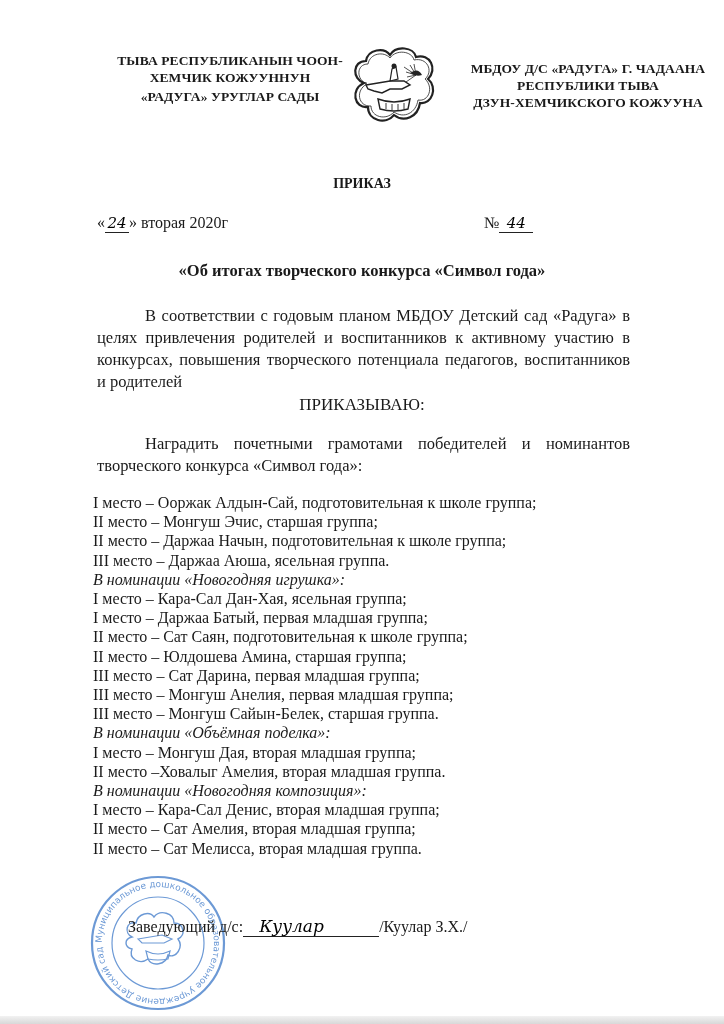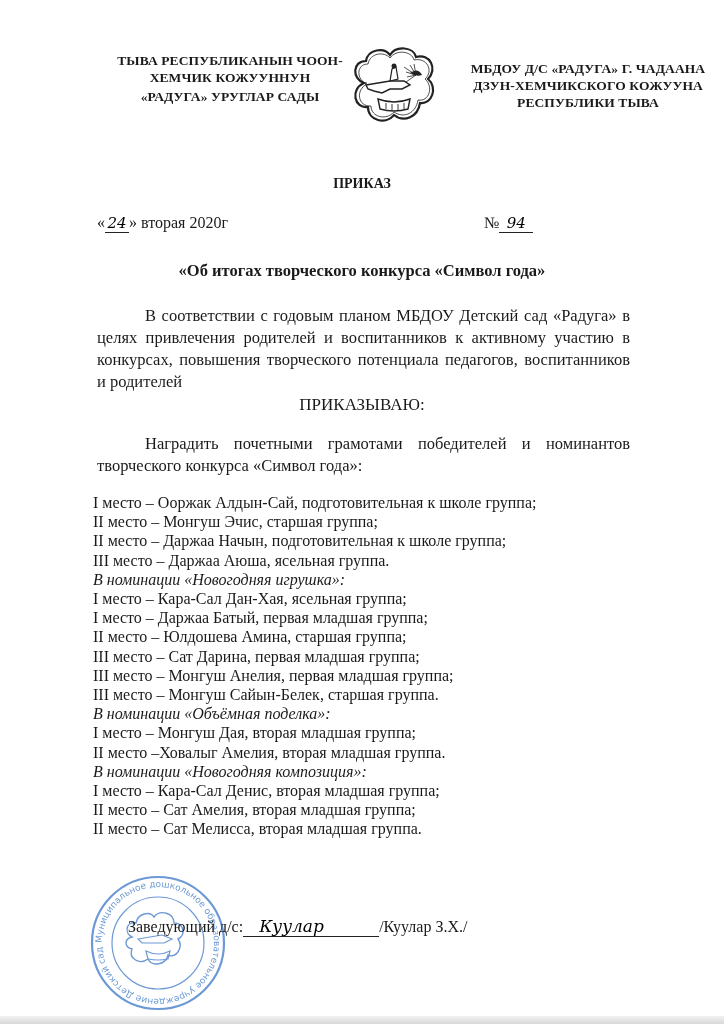--- a/index.html
+++ b/index.html
@@ -56,50 +56,51 @@
         <line x1="42" y1="58" x2="42" y2="64"></line>
         <line x1="48" y1="59" x2="48" y2="65"></line>
         <line x1="54" y1="59" x2="54" y2="65"></line>
         <line x1="60" y1="58" x2="60" y2="64"></line>
       </g>
   </svg>
 </div>
 
 <div id="hdr-right" class="abs hdr">
   <div>МБДОУ Д/С «РАДУГА» Г. ЧАДААНА</div>
+  <div>РЕСПУБЛИКИ ТЫВА</div>
   <div>ДЗУН-ХЕМЧИКСКОГО КОЖУУНА</div>
-  <div>РЕСПУБЛИКИ ТЫВА</div>
 </div>
 
 <div id="title" class="abs">ПРИКАЗ</div>
 
 <div id="date-line" class="abs">
   <span>«</span><span class="uline hand" style="width:24px">24</span><span>»</span><span> вторая 2020г</span>
 </div>
 
 <div id="num-line" class="abs">
-  <span>№</span><span class="uline hand" style="width:34px">94</span>
+  <span>№</span><span class="uline hand" style="width:34px">44</span>
 </div>
 
 <div id="subject" class="abs">«Об итогах творческого конкурса «Символ года»</div>
 
 <div id="preamble" class="abs">В соответствии с годовым планом МБДОУ Детский сад «Радуга» в целях привлечения родителей и воспитанников к активному участию в конкурсах, повышения творческого потенциала педагогов, воспитанников и родителей</div>
 
 <div id="order-word" class="abs">ПРИКАЗЫВАЮ:</div>
 
 <div id="award" class="abs">Наградить почетными грамотами победителей и номинантов творческого конкурса «Символ года»:</div>
 
 <div id="awards-list" class="abs">
     <div>I место – Ооржак Алдын-Сай, подготовительная к школе группа;</div>
     <div>II место – Монгуш Эчис, старшая группа;</div>
     <div>II место – Даржаа Начын, подготовительная к школе группа;</div>
     <div>III место – Даржаа Аюша, ясельная группа.</div>
     <div class="nom">В номинации «Новогодняя игрушка»:</div>
     <div>I место – Кара-Сал Дан-Хая, ясельная группа;</div>
     <div>I место – Даржаа Батый, первая младшая группа;</div>
+    <div>II место – Сат Саян, подготовительная к школе группа;</div>
     <div>II место – Юлдошева Амина, старшая группа;</div>
     <div>III место – Сат Дарина, первая младшая группа;</div>
     <div>III место – Монгуш Анелия, первая младшая группа;</div>
     <div>III место – Монгуш Сайын-Белек, старшая группа.</div>
     <div class="nom">В номинации «Объёмная поделка»:</div>
     <div>I место – Монгуш Дая, вторая младшая группа;</div>
     <div>II место –Ховалыг Амелия, вторая младшая группа.</div>
     <div class="nom">В номинации «Новогодняя композиция»:</div>
     <div>I место – Кара-Сал Денис, вторая младшая группа;</div>
     <div>II место – Сат Амелия, вторая младшая группа;</div>

